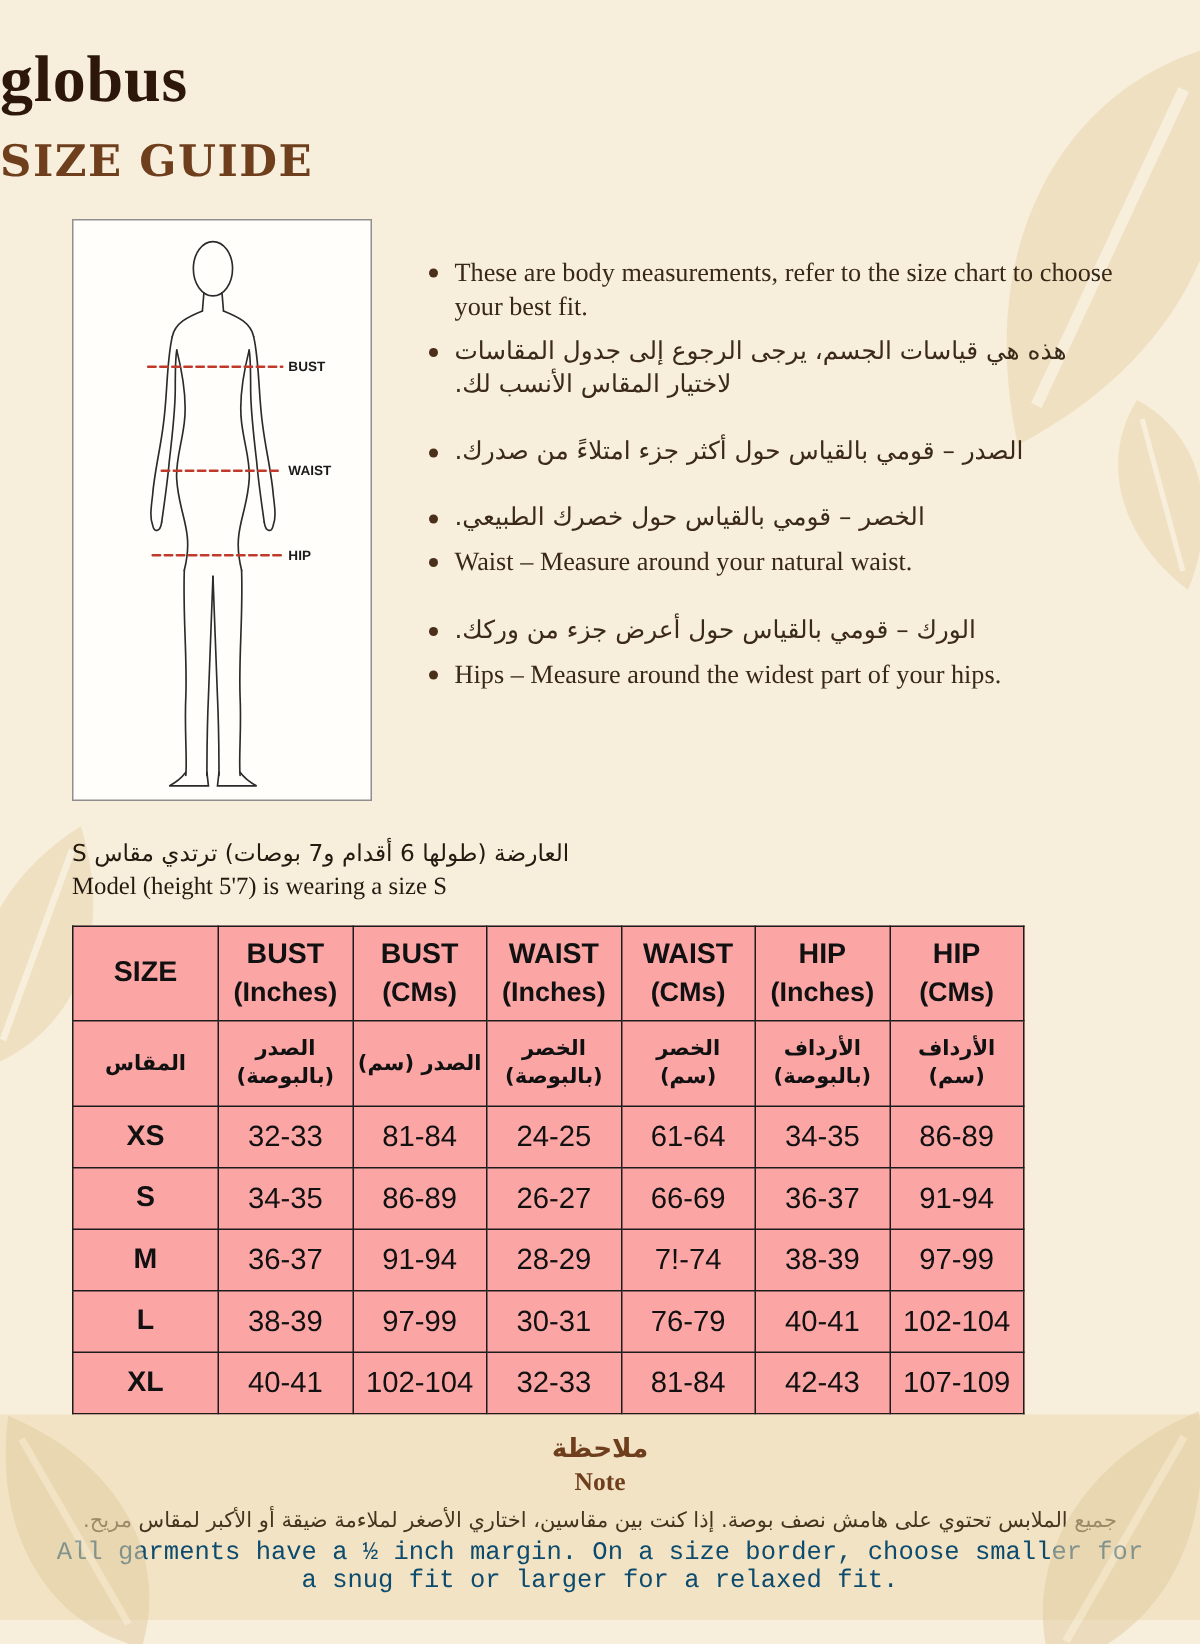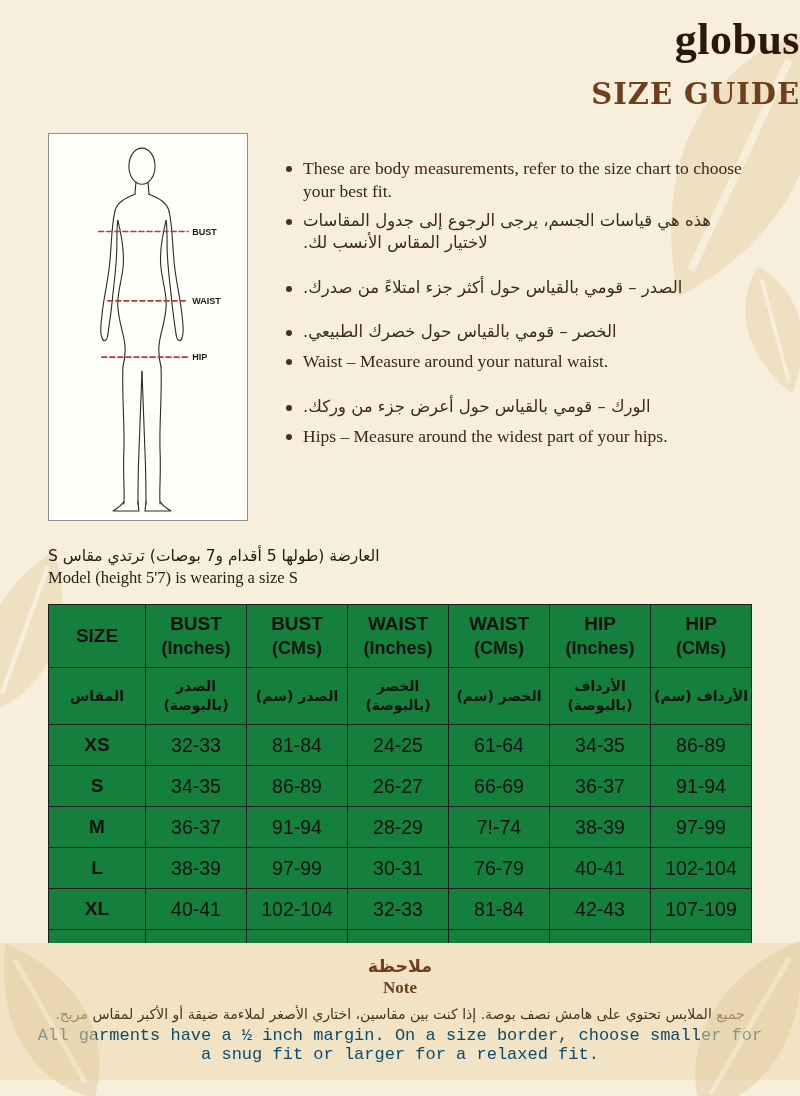--- a/index.html
+++ b/index.html
@@ -7,21 +7,21 @@
     width:800px;height:1096px;
     background:#f7eedc;
     font-family:"Liberation Sans", sans-serif;
     color:#3c2a18;
     position:relative;overflow:hidden;
   }
   .page{position:relative;width:800px;height:1096px;overflow:hidden;}
   .decor{position:absolute;pointer-events:none;z-index:0;opacity:.55;}
   .content{position:relative;z-index:1;}
 
-  header{text-align:right;padding-top:18px;}
+  header{text-align:left;padding-top:31px;}
   .brand{font-family:"Liberation Serif", serif;font-weight:700;font-size:44px;color:#2c170a;letter-spacing:0.5px;line-height:1;}
   .title{font-family:"DejaVu Serif", serif;font-weight:700;font-size:29px;color:#6f3f1d;margin-top:15px;letter-spacing:1px;}
 
   .main{display:flex;margin:22px 48px 0;gap:38px;}
   .figure-box{width:200px;height:388px;background:#fffefb;border:1px solid #8f8f8f;box-sizing:border-box;flex:none;}
   svg.croquis{display:block;width:100%;height:100%;}
   .croquis path,.croquis ellipse{fill:none;stroke:#2b2b2b;stroke-width:1.1;stroke-linecap:round;}
   .measure{stroke:#bf3a2b !important;stroke-width:1.6 !important;stroke-dasharray:5 3;}
   .measure-label{font-family:"Liberation Sans", sans-serif;font-size:9px;font-weight:bold;fill:#1a1a1a;stroke:none !important;}
 
@@ -30,21 +30,21 @@
   .bullet-item{display:flex;gap:11px;margin-bottom:7px;}
   .dot{width:6px;height:6px;border-radius:50%;background:#4a2f1b;margin-top:9px;flex:none;}
   .bullet-text{flex:1;line-height:1.32;}
   .bullet-item.ar .bullet-text{direction:rtl;text-align:left;font-family:"DejaVu Sans", sans-serif;font-size:16.5px;color:#3c2a18;}
   .bullet-item.en .bullet-text{font-family:"Liberation Serif", serif;font-size:17.5px;color:#392818;}
 
   .model-note{margin:26px 48px 0;}
   .model-note .ar{direction:rtl;text-align:left;font-family:"DejaVu Sans", sans-serif;font-size:15.5px;color:#241a10;}
   .model-note .en{font-family:"Liberation Serif", serif;font-size:16.5px;margin-top:3px;color:#241a10;}
 
-  table{width:704px;margin:16px 48px 0;border-collapse:collapse;background:#15803d;table-layout:fixed;}
+  table{width:635px;margin:16px 48px 0;border-collapse:collapse;background:#fca5a5;table-layout:fixed;}
   th,td{border:1.5px solid #1c1c1c;text-align:center;vertical-align:middle;padding:0;}
   thead tr.en-row th{font-size:19px;font-weight:bold;height:62px;line-height:1.3;color:#111;}
   thead tr.en-row th .h2{font-size:18px;}
   th.ar-head{font-family:"DejaVu Sans", sans-serif;font-size:14px;font-weight:bold;height:52px;color:#111;line-height:1.35;padding:2px;}
   tbody td{font-size:19.5px;height:40px;color:#111;}
   td.size-col{font-weight:bold;font-size:19px;}
 
   .note-band{position:absolute;left:0;right:0;bottom:16px;background:#f1e3c4;padding:13px 36px 16px;text-align:center;z-index:1;}
   .note-inner{position:relative;z-index:3;}
   .note-title-ar{direction:rtl;font-family:"DejaVu Sans", sans-serif;font-weight:bold;font-size:17.5px;color:#6f3f1d;}
@@ -148,21 +148,21 @@
             </div>
             <div class="bullet-item en">
               <span class="dot"></span>
               <span class="bullet-text">Hips – Measure around the widest part of your hips.</span>
             </div>
           </div>
         </div>
     </section>
 
     <div class="model-note">
-      <div class="ar">العارضة (طولها 5 أقدام و7 بوصات) ترتدي مقاس S</div>
+      <div class="ar">العارضة (طولها 6 أقدام و7 بوصات) ترتدي مقاس S</div>
       <div class="en">Model (height 5'7) is wearing a size S</div>
     </div>
 
     <table>
       <colgroup>
         <col style="width:97px">
           <col>
           <col>
           <col>
           <col>

